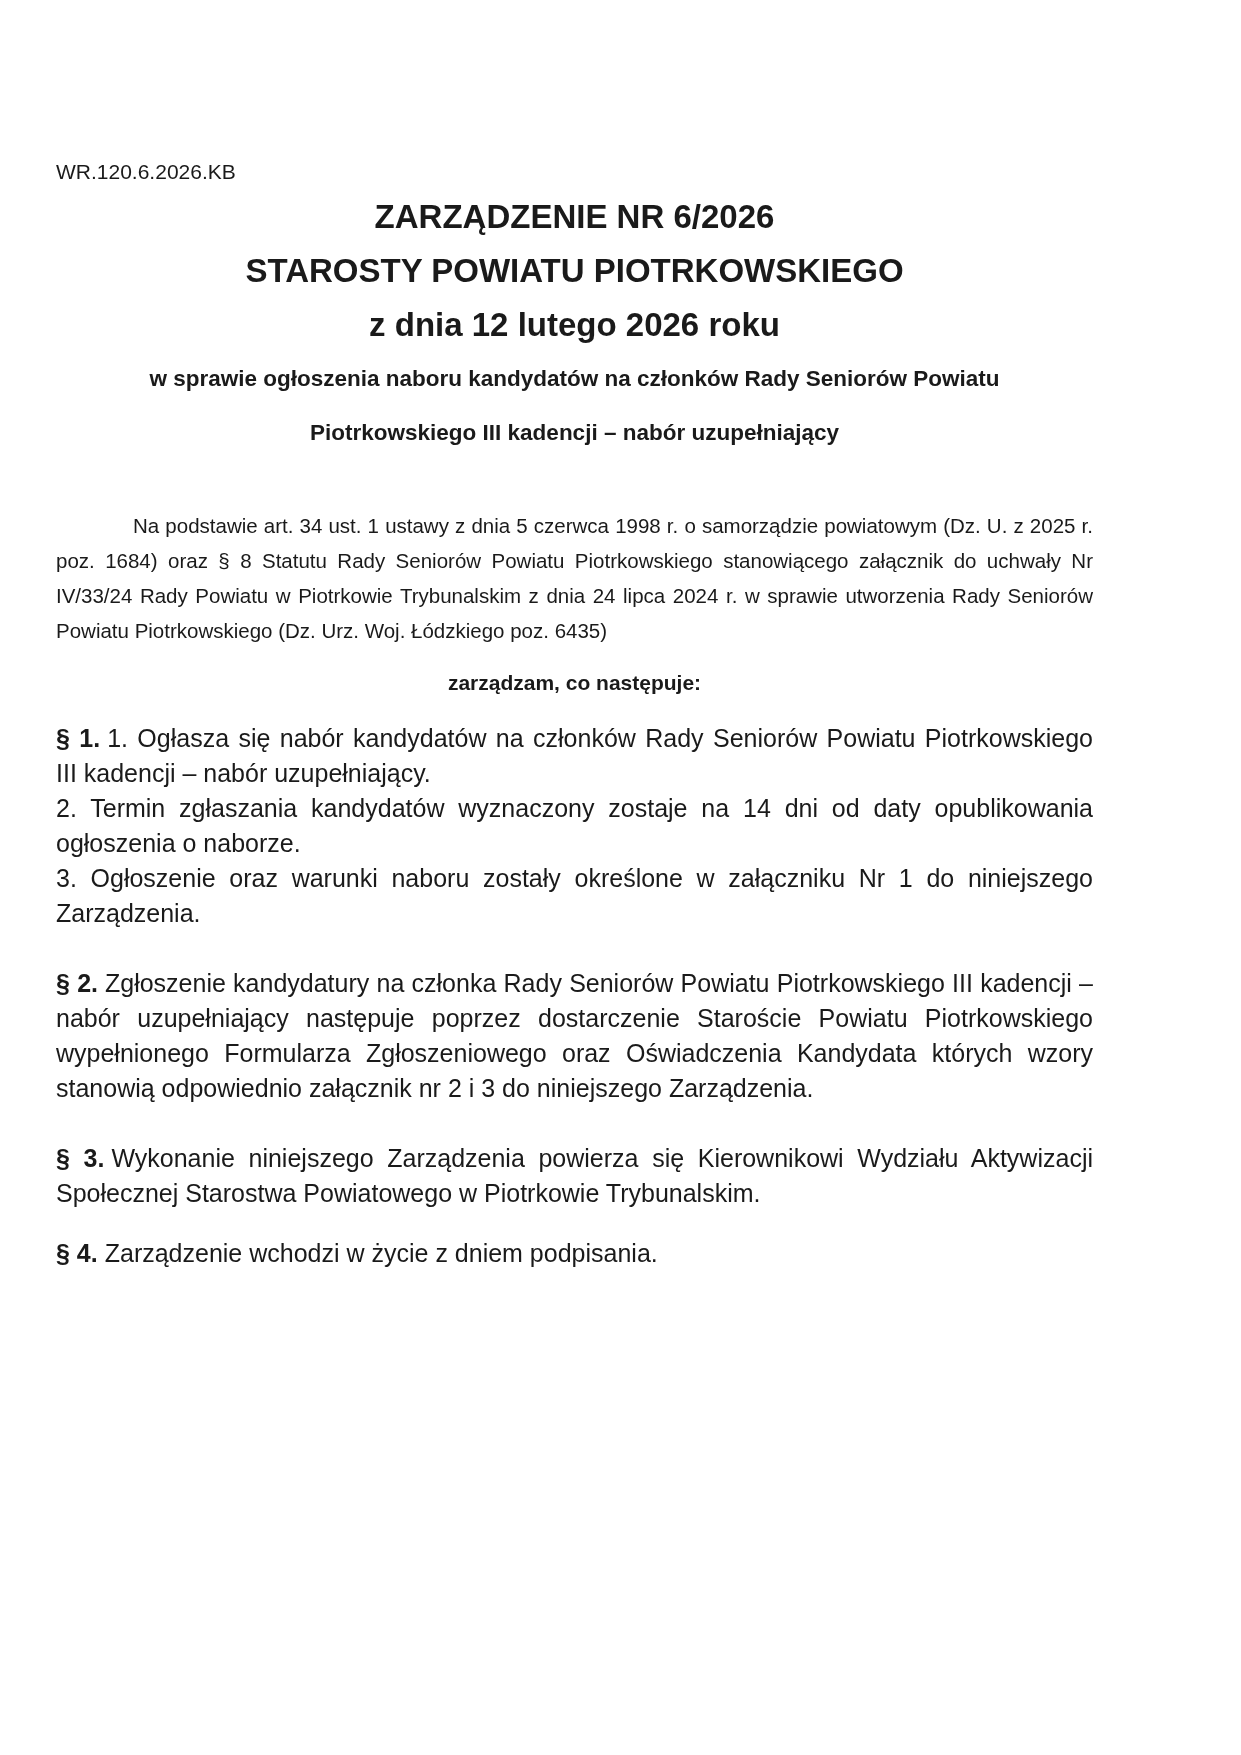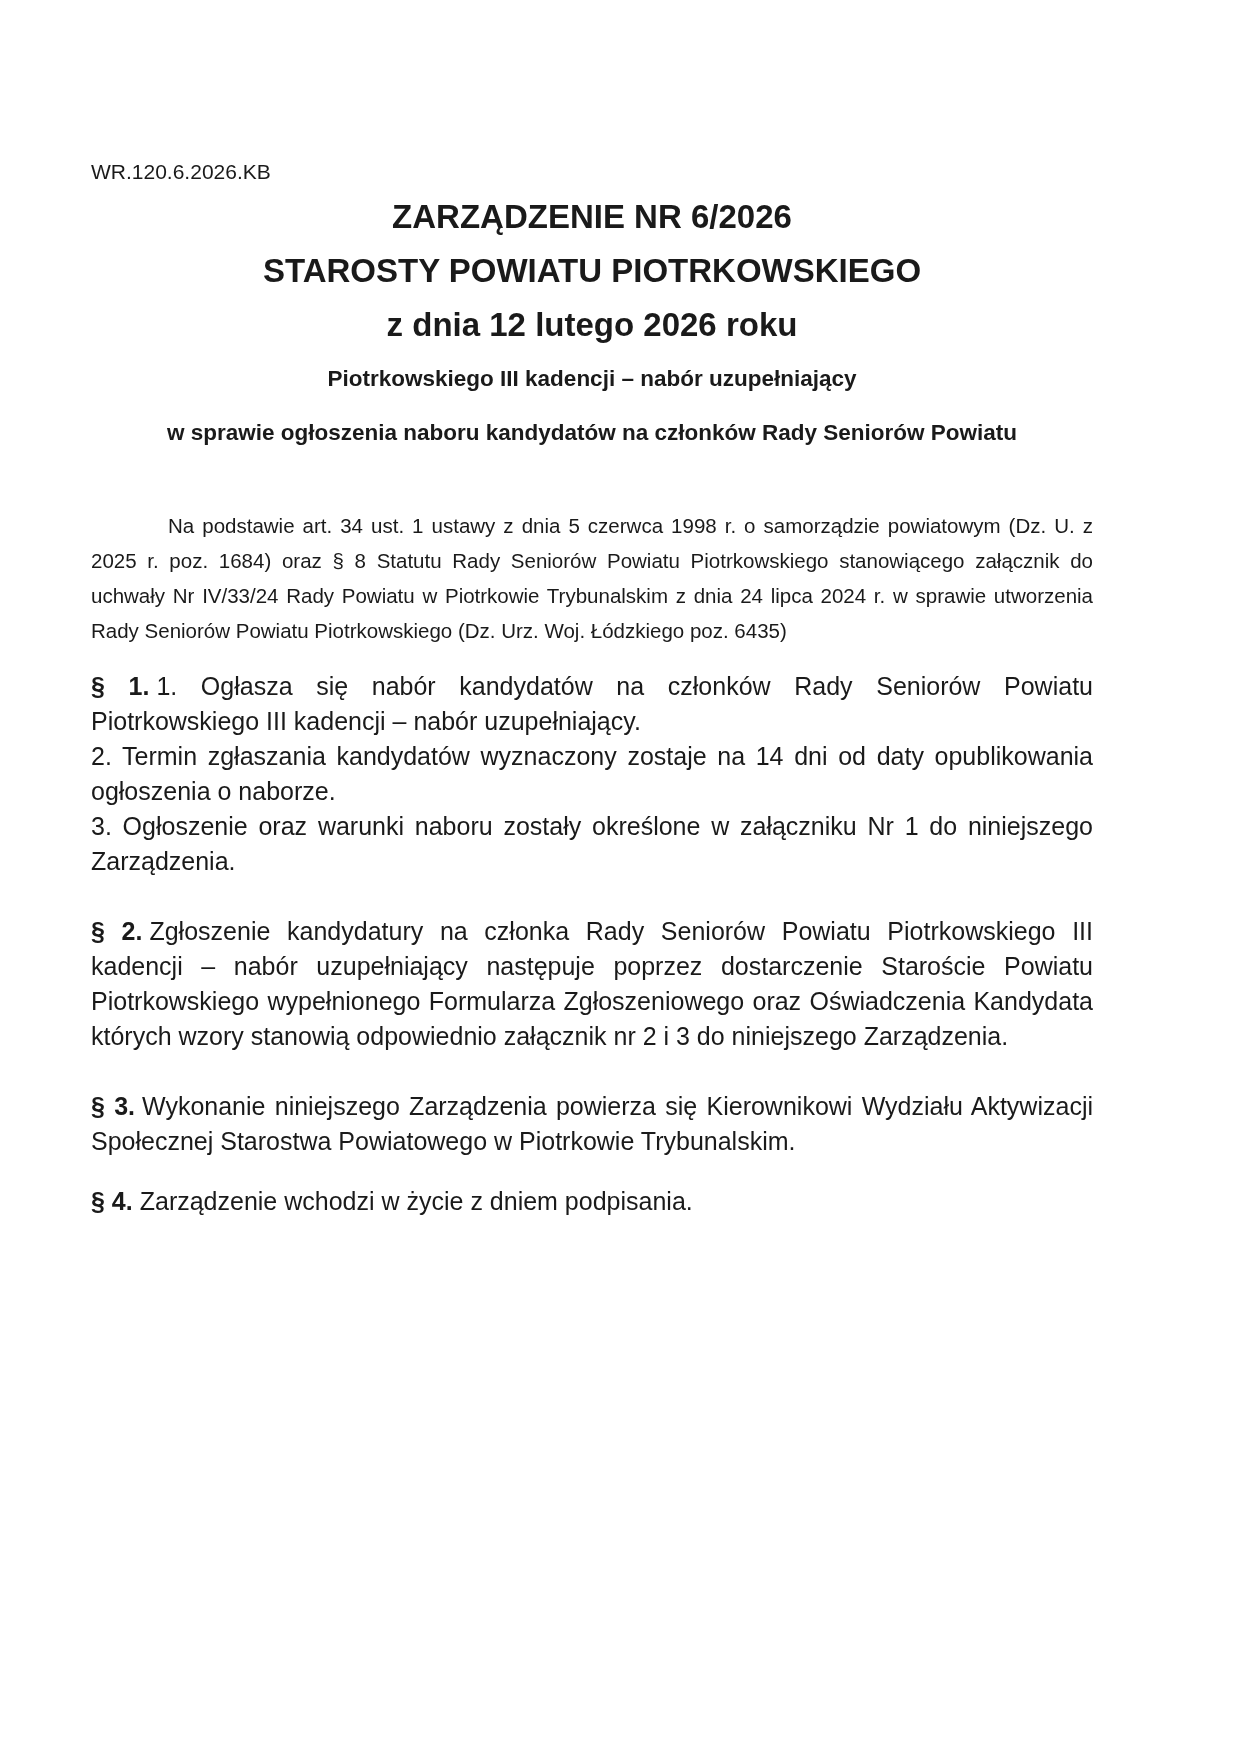--- a/index.html
+++ b/index.html
@@ -8,21 +8,21 @@
     background: #ffffff;
   }
   .page {
     position: relative;
     width: 1241px;
     height: 1755px;
     box-sizing: border-box;
     background: #ffffff;
     color: #1a1a1a;
     font-family: "Liberation Sans", sans-serif;
-    padding: 159px 148px 0 91px;
+    padding: 159px 148px 0 56px;
     overflow: hidden;
   }
   .reference {
     font-size: 21px;
     line-height: 26px;
     margin: 0 0 5px 0;
   }
   .h-line {
     text-align: center;
     font-weight: 700;
@@ -64,26 +64,27 @@
 <body>
 
 <div class="page">
 
   <p class="reference">WR.120.6.2026.KB</p>
 
   <div>
     <p class="h-line h-title">ZARZĄDZENIE NR 6/2026</p>
     <p class="h-line h-title">STAROSTY POWIATU PIOTRKOWSKIEGO</p>
     <p class="h-line h-title">z dnia 12 lutego 2026 roku</p>
+    <p class="h-line h-subject">w sprawie ogłoszenia naboru kandydatów na członków Rady Seniorów Powiatu</p>
     <p class="h-line h-subject">Piotrkowskiego III kadencji – nabór uzupełniający</p>
-    <p class="h-line h-subject">w sprawie ogłoszenia naboru kandydatów na członków Rady Seniorów Powiatu</p>
   </div>
 
   <p class="preamble">Na podstawie art. 34 ust. 1 ustawy z dnia 5 czerwca 1998 r. o samorządzie powiatowym (Dz. U. z 2025 r. poz. 1684) oraz § 8 Statutu Rady Seniorów Powiatu Piotrkowskiego stanowiącego załącznik do uchwały Nr IV/33/24 Rady Powiatu w Piotrkowie Trybunalskim z dnia 24 lipca 2024 r. w sprawie utworzenia Rady Seniorów Powiatu Piotrkowskiego (Dz. Urz. Woj. Łódzkiego poz. 6435)</p>
 
+  <p class="decree">zarządzam, co następuje:</p>
 
   <div class="section gap-first">
     <p class="body-par">
       <span class="sec-label">§ 1.</span><span>1. Ogłasza się nabór kandydatów na członków Rady Seniorów Powiatu Piotrkowskiego III kadencji – nabór uzupełniający.</span>
     </p>
     <p class="body-par">2. Termin zgłaszania kandydatów wyznaczony zostaje na 14 dni od daty opublikowania ogłoszenia o naborze.</p>
     <p class="body-par">3. Ogłoszenie oraz warunki naboru zostały określone w załączniku Nr 1 do niniejszego Zarządzenia.</p>
   </div>
 
   <div class="section gap-blank">

